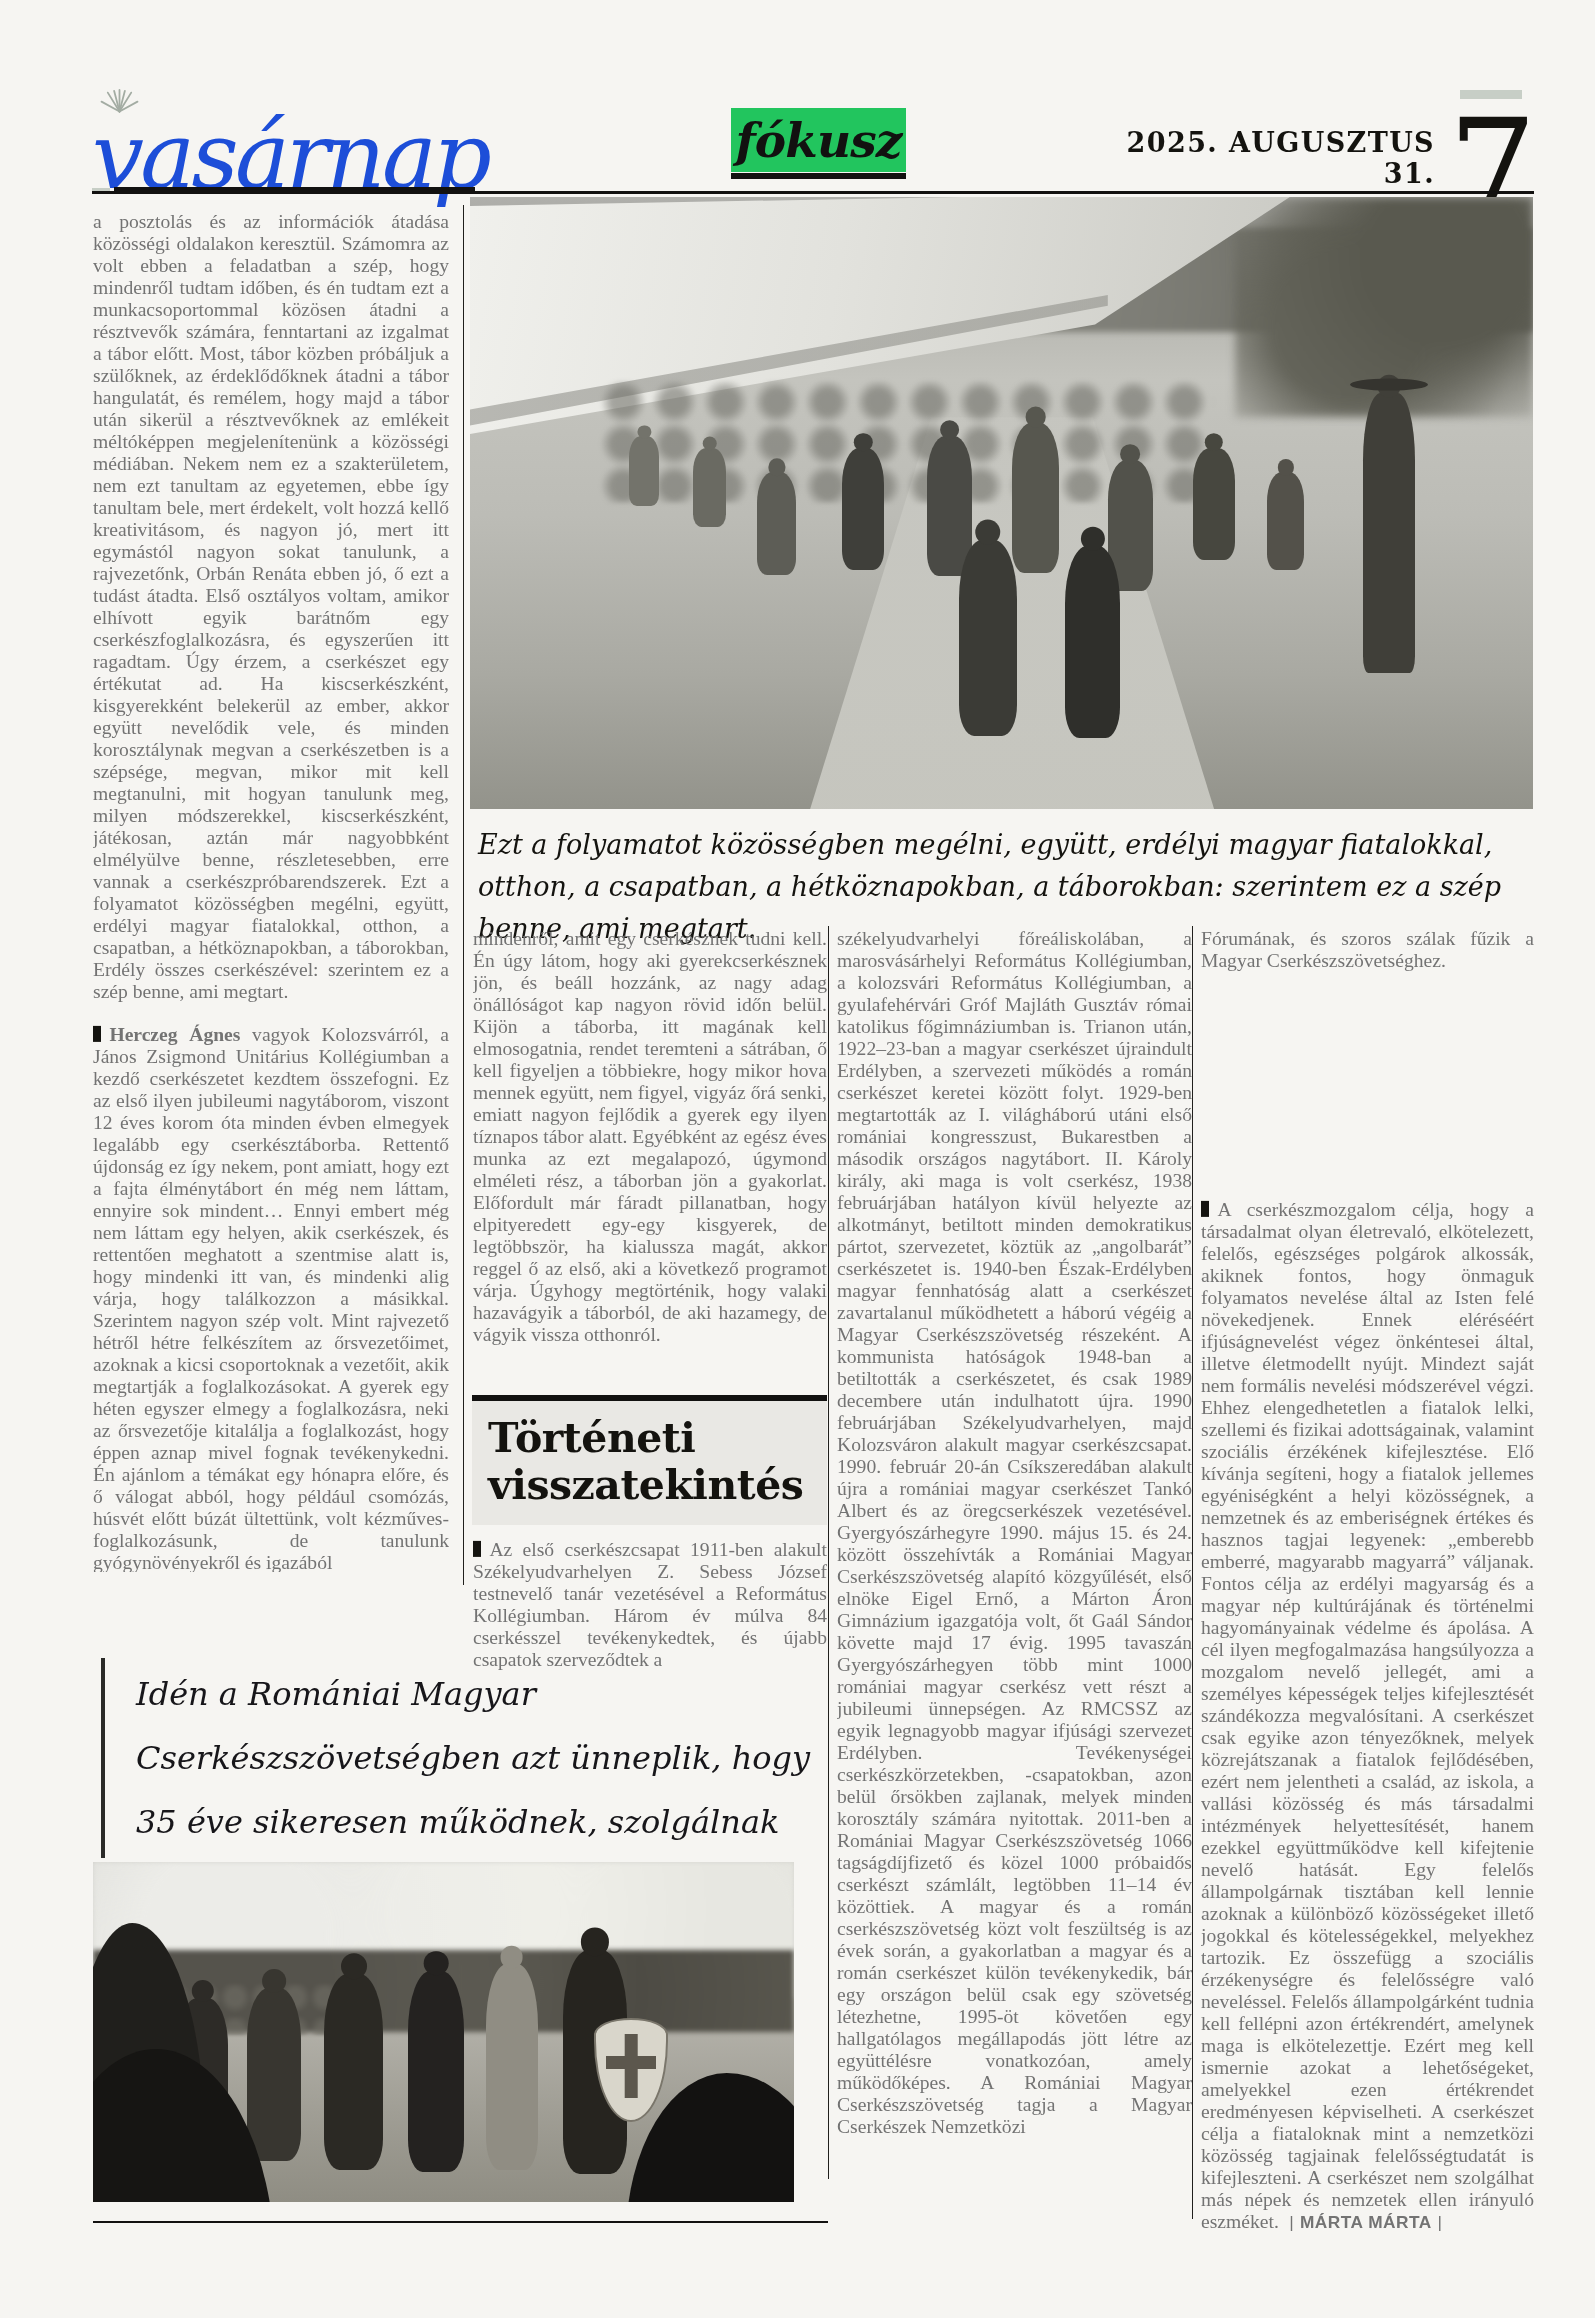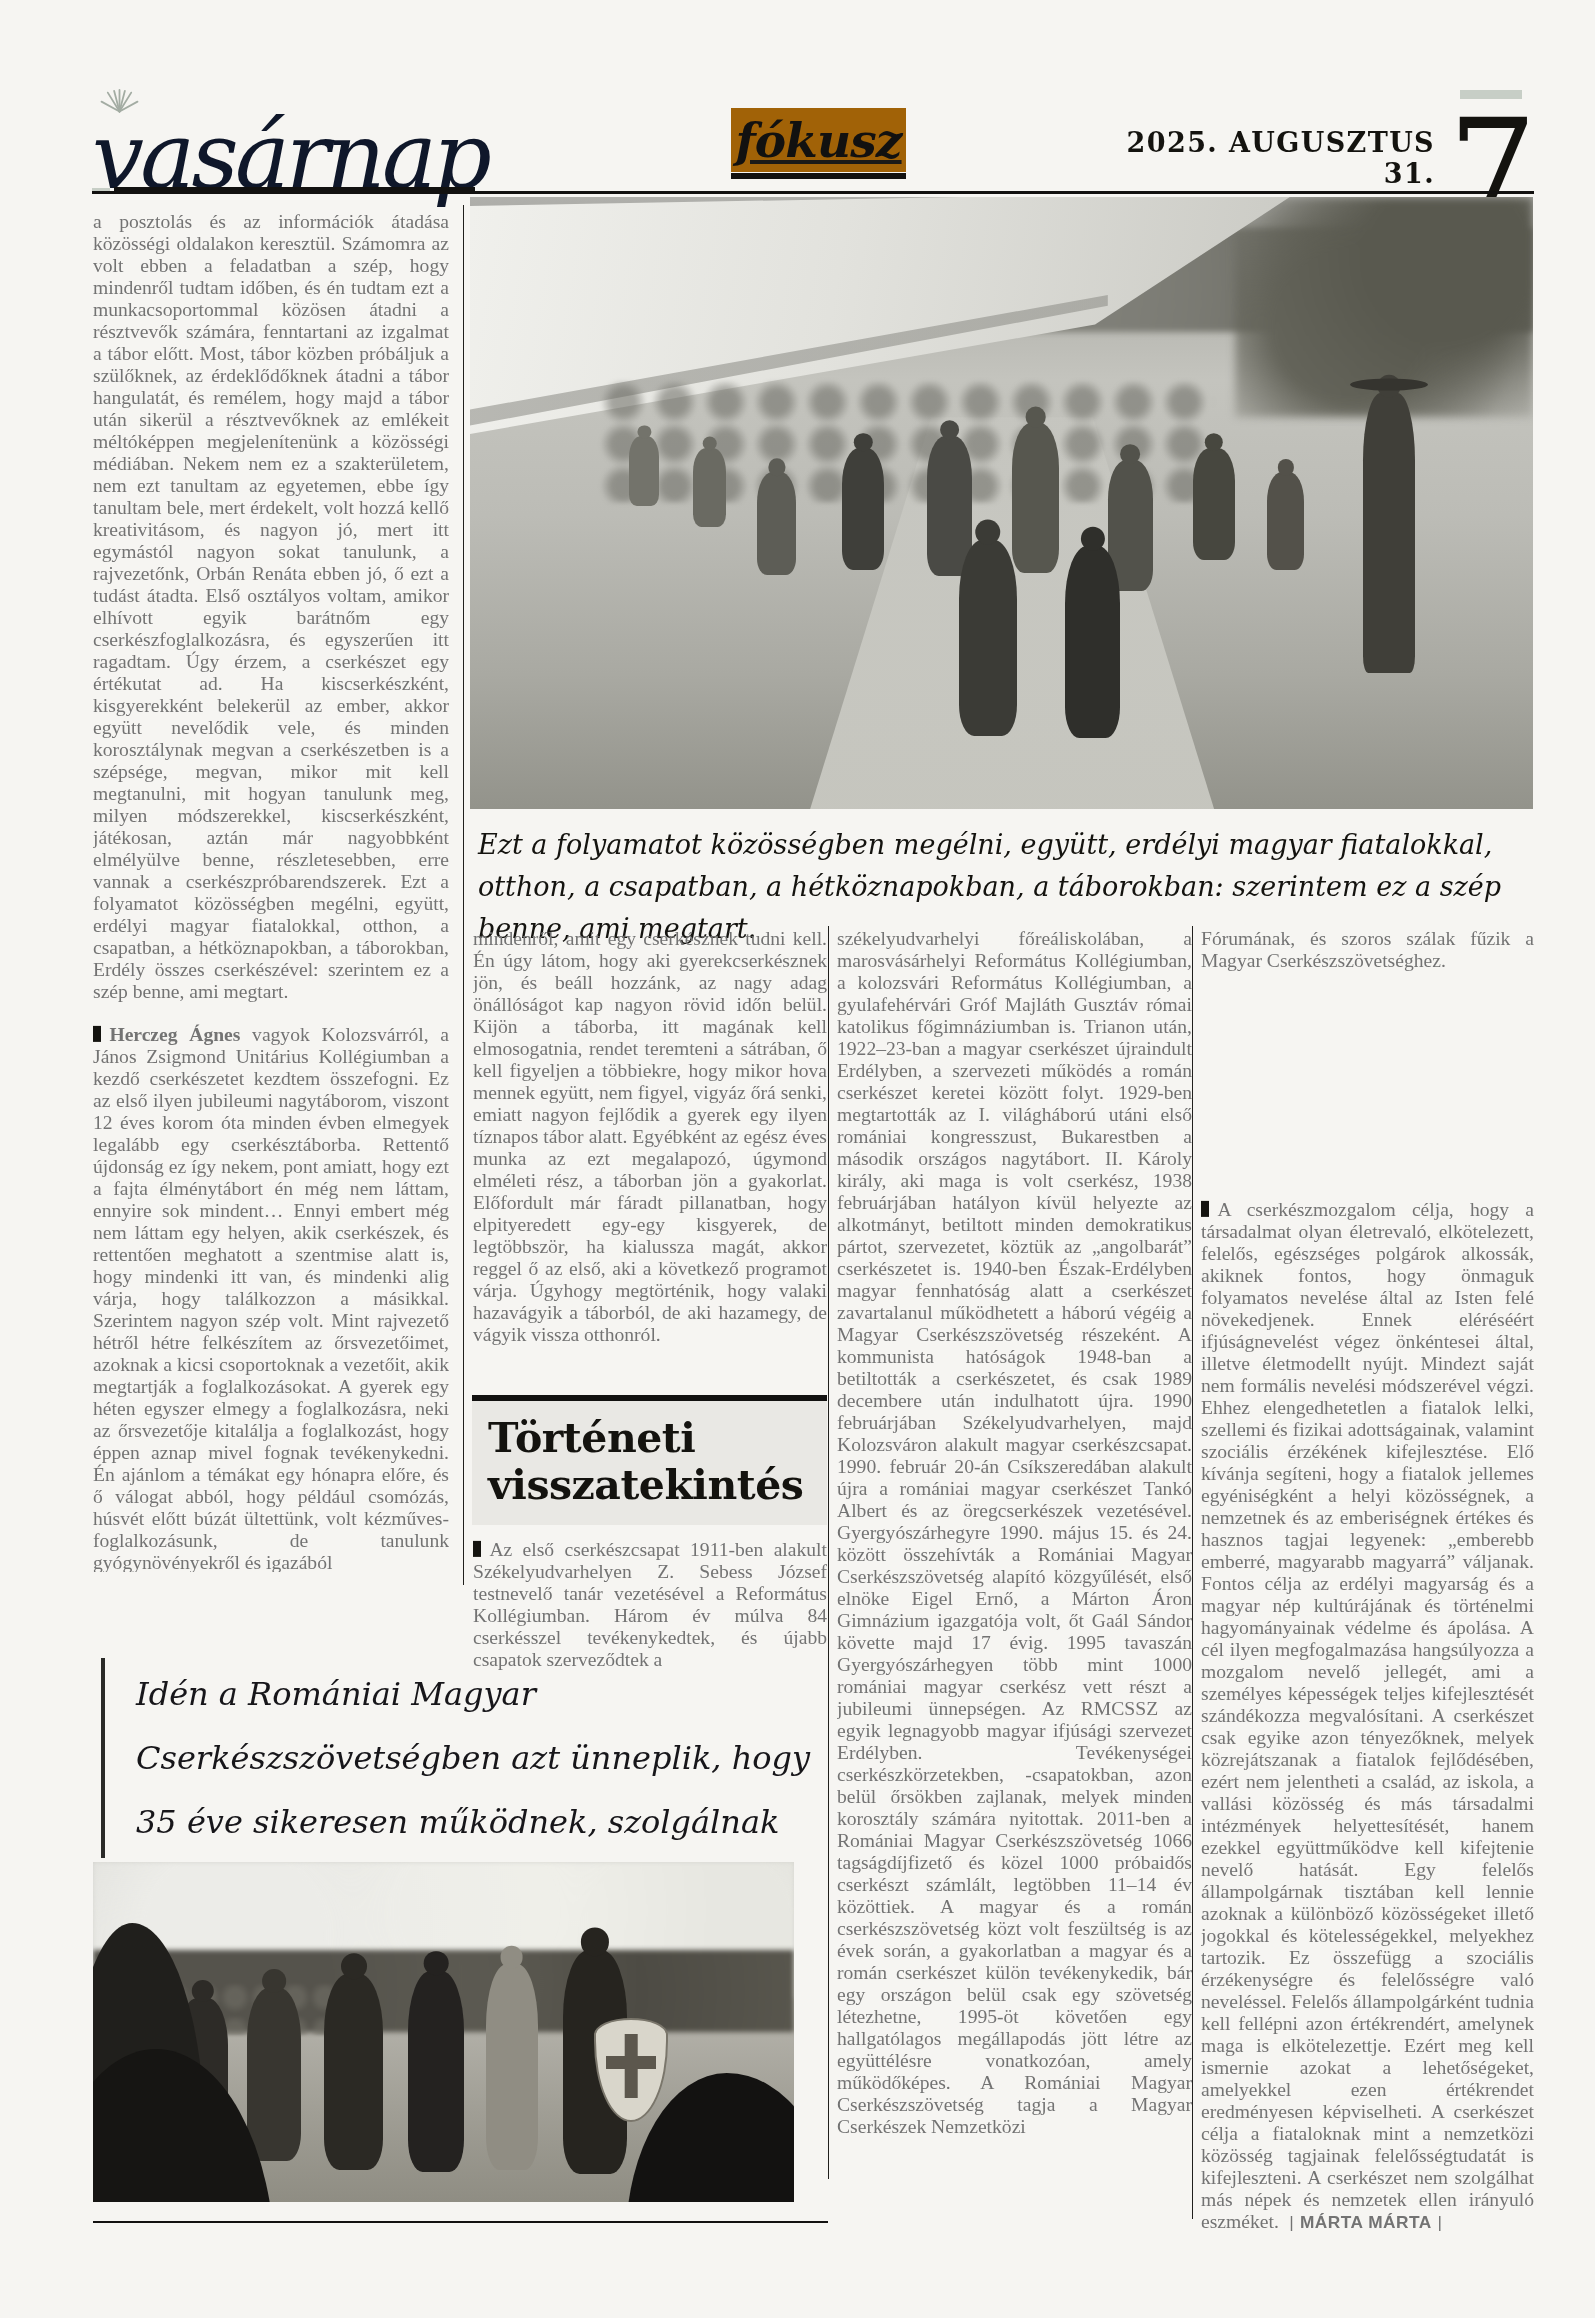--- a/index.html
+++ b/index.html
@@ -3,26 +3,26 @@
 <meta charset="utf-8">
 <style>
   html,body{margin:0;padding:0;background:#dedddb;}
   .page{
     position:relative;width:1595px;height:2319px;margin:0 auto;
     background:#f6f5f2;color:#1b1a18;overflow:hidden;
     font-family:"Liberation Serif","DejaVu Serif",serif;
   }
   
   .logo{position:absolute;left:92px;top:111px;font-family:"DejaVu Serif","Liberation Serif",serif;
-    font-style:italic;font-size:92px;line-height:1;letter-spacing:-3.7px;color:#0f172a;}
+    font-style:italic;font-size:92px;line-height:1;letter-spacing:-3.7px;color:#1d4ed8;}
   .logo-underline{position:absolute;left:114px;top:187px;width:361px;height:6.5px;background:#121110;}
   .logo-graysq{position:absolute;left:92px;top:188px;width:18px;height:5.6px;background:#c7cec6;}
   .logo-star{position:absolute;left:97px;top:89px;width:45px;height:45px;}
-  .fokusz-box{position:absolute;left:731px;top:108px;width:175px;height:64px;background:#a16207;
-    display:flex;align-items:center;justify-content:center;text-decoration:underline;}
+  .fokusz-box{position:absolute;left:731px;top:108px;width:175px;height:64px;background:#22c55e;
+    display:flex;align-items:center;justify-content:center;}
   .fokusz-box span{font-family:"DejaVu Serif",serif;font-style:italic;font-weight:bold;font-size:47px;color:#121110;letter-spacing:-0.9px;}
   .fokusz-bar{position:absolute;left:731px;top:173px;width:175px;height:6px;background:#121110;}
   .issue-date{position:absolute;left:1089px;top:127px;width:346px;text-align:right;
     font-family:"DejaVu Serif",serif;font-weight:bold;font-size:27px;letter-spacing:1.4px;color:#14130f;}
   .page-number{position:absolute;left:1448px;top:93px;width:86px;text-align:center;
     font-family:"DejaVu Serif",serif;font-size:140px;line-height:1.12;color:#14130f;}
   .pn-bar{position:absolute;width:62px;height:9.3px;background:#c7cec6;left:1460px;}
   .pn-bar.top{top:90px;}
   .pn-bar.bottom{top:269px;}
   .rule{position:absolute;background:#121110;}

